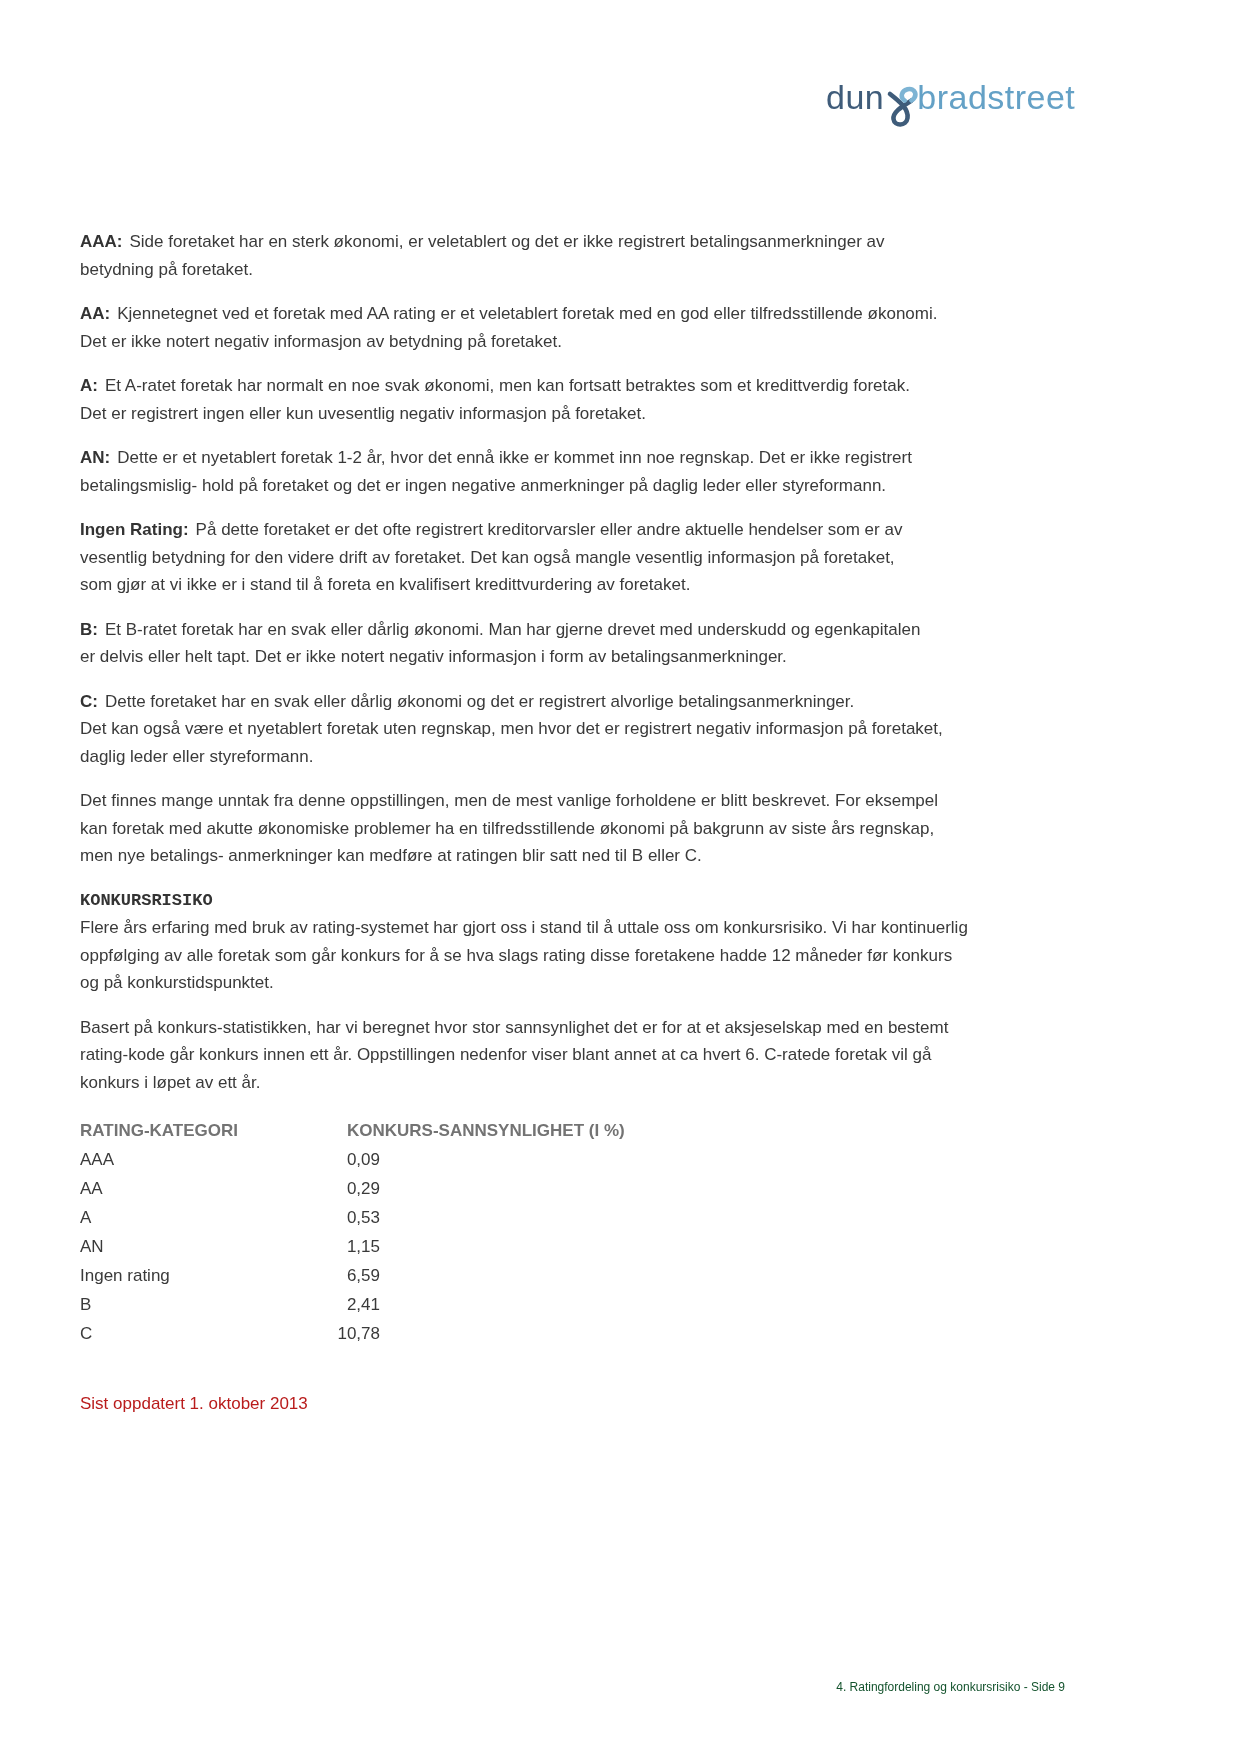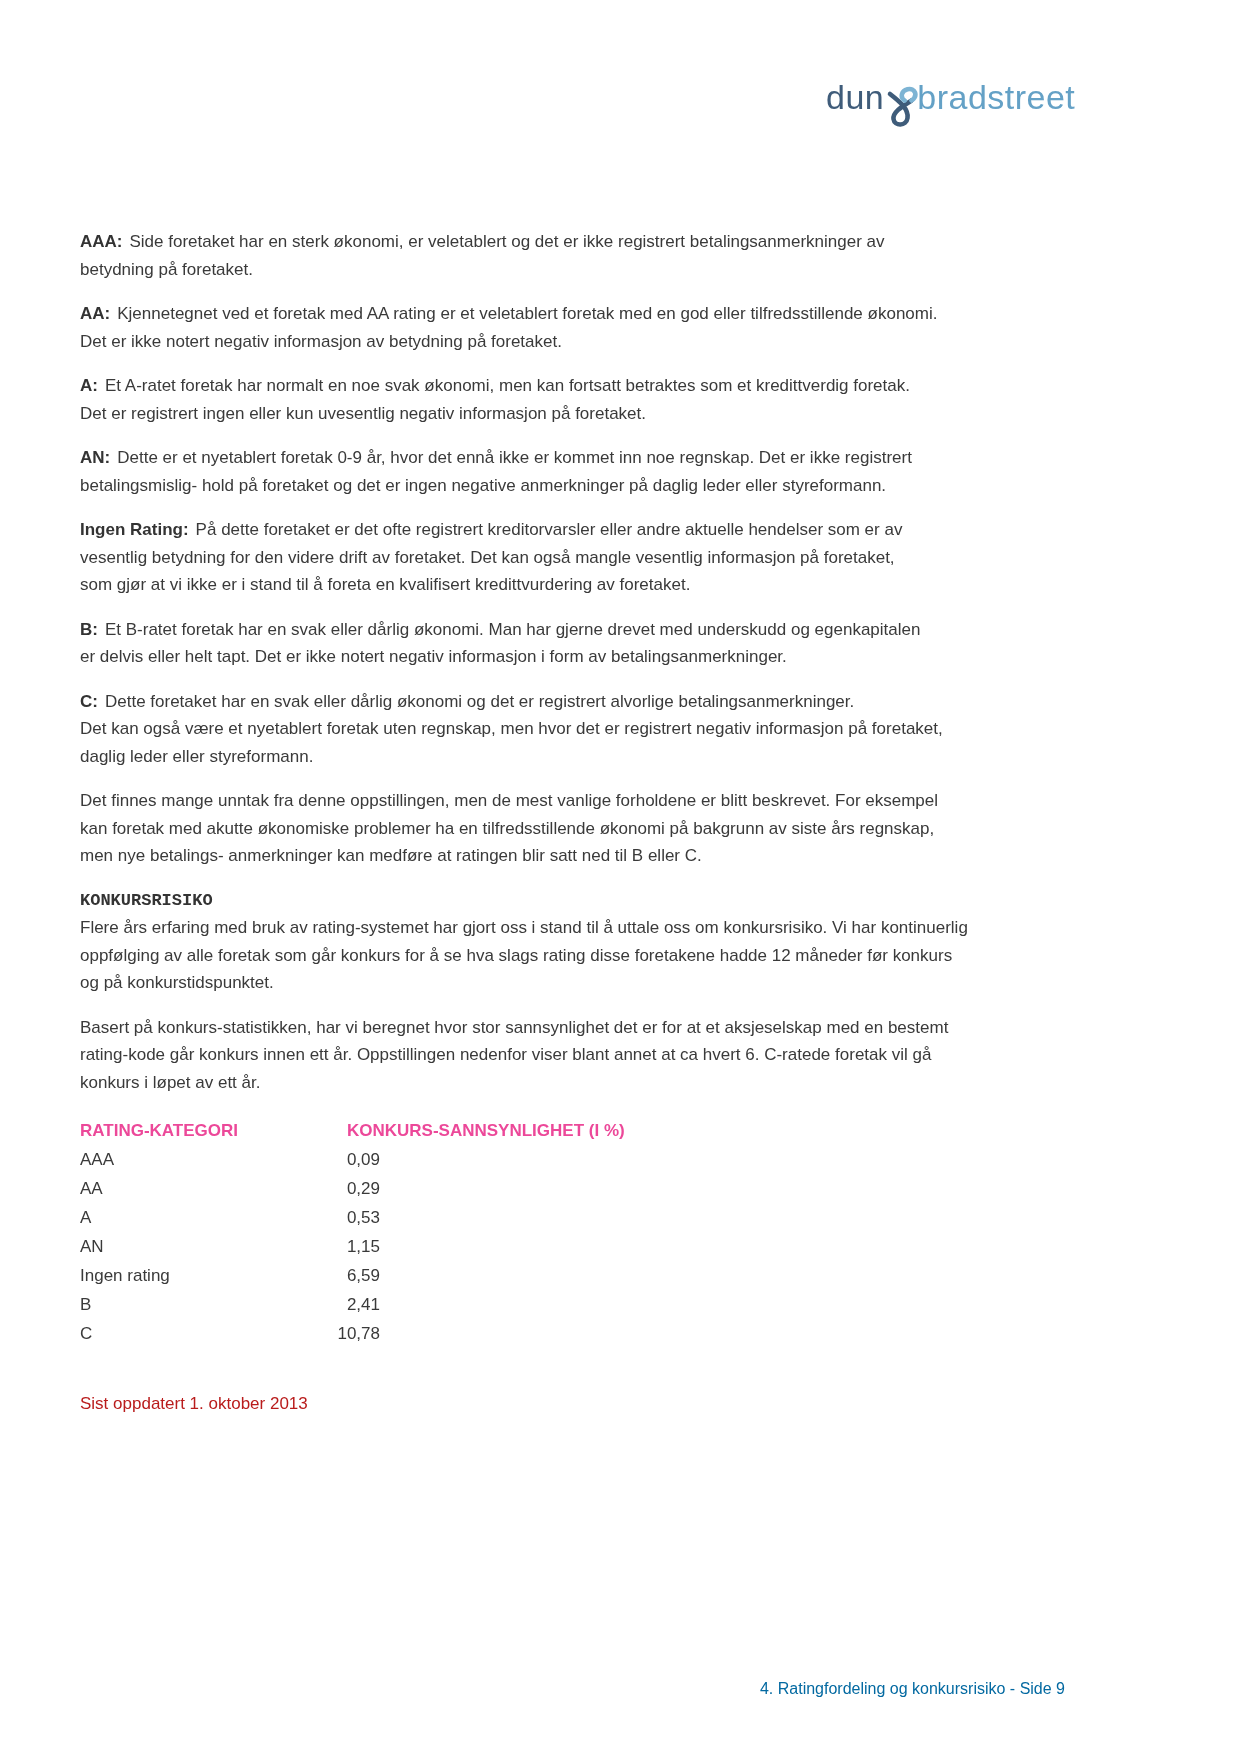--- a/index.html
+++ b/index.html
@@ -47,41 +47,41 @@
     margin:0;
   }
   .section-para { margin:0 0 17px 0; }
 
   
   .rating-table { margin-top:20px; }
   .t-header {
     display:grid;
     grid-template-columns:267px auto;
     font-weight:bold;
-    color:#ec4899;
+    color:#737373;
     line-height:29px;
   }
   .t-row {
     display:grid;
     grid-template-columns:200px 100px;
     line-height:29px;
   }
   .t-val { text-align:right; }
 
   
   .footnote {
     margin-top:42px;
     color:#b91c1c;
   }
   .page-footer {
     position:absolute;
     top:1680px;
     right:176px;
-    font-size:16px;
-    color:#0369a1;
+    font-size:12px;
+    color:#14532d;
     white-space:nowrap;
     text-align:right;
   }
 </style>
 </head>
 <body>
 
 <div class="page">
 
   <div class="logo">
@@ -97,21 +97,21 @@
 
     <p class="para"><span class="plabel">AAA:</span><span class="para-text">Side foretaket har en sterk økonomi, er veletablert og det er ikke registrert betalingsanmerkninger av
 betydning på foretaket.</span></p>
 
     <p class="para"><span class="plabel">AA:</span><span class="para-text">Kjennetegnet ved et foretak med AA rating er et veletablert foretak med en god eller tilfredsstillende økonomi.
 Det er ikke notert negativ informasjon av betydning på foretaket.</span></p>
 
     <p class="para"><span class="plabel">A:</span><span class="para-text">Et A-ratet foretak har normalt en noe svak økonomi, men kan fortsatt betraktes som et kredittverdig foretak.
 Det er registrert ingen eller kun uvesentlig negativ informasjon på foretaket.</span></p>
 
-    <p class="para"><span class="plabel">AN:</span><span class="para-text">Dette er et nyetablert foretak 0-9 år, hvor det ennå ikke er kommet inn noe regnskap. Det er ikke registrert
+    <p class="para"><span class="plabel">AN:</span><span class="para-text">Dette er et nyetablert foretak 1-2 år, hvor det ennå ikke er kommet inn noe regnskap. Det er ikke registrert
 betalingsmislig- hold på foretaket og det er ingen negative anmerkninger på daglig leder eller styreformann.</span></p>
 
     <p class="para"><span class="plabel">Ingen Rating:</span><span class="para-text">På dette foretaket er det ofte registrert kreditorvarsler eller andre aktuelle hendelser som er av
 vesentlig betydning for den videre drift av foretaket. Det kan også mangle vesentlig informasjon på foretaket,
 som gjør at vi ikke er i stand til å foreta en kvalifisert kredittvurdering av foretaket.</span></p>
 
     <p class="para"><span class="plabel">B:</span><span class="para-text">Et B-ratet foretak har en svak eller dårlig økonomi. Man har gjerne drevet med underskudd og egenkapitalen
 er delvis eller helt tapt. Det er ikke notert negativ informasjon i form av betalingsanmerkninger.</span></p>
 
     <p class="para"><span class="plabel">C:</span><span class="para-text">Dette foretaket har en svak eller dårlig økonomi og det er registrert alvorlige betalingsanmerkninger.

